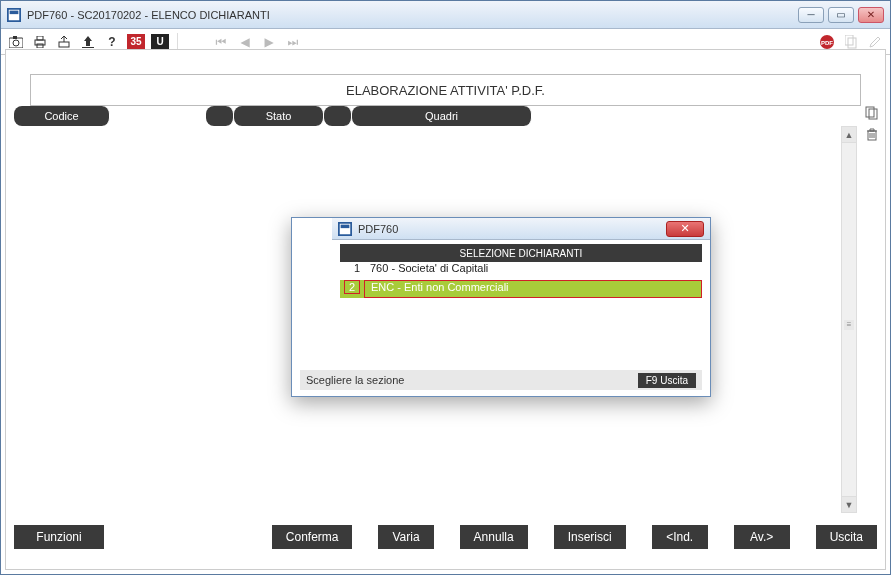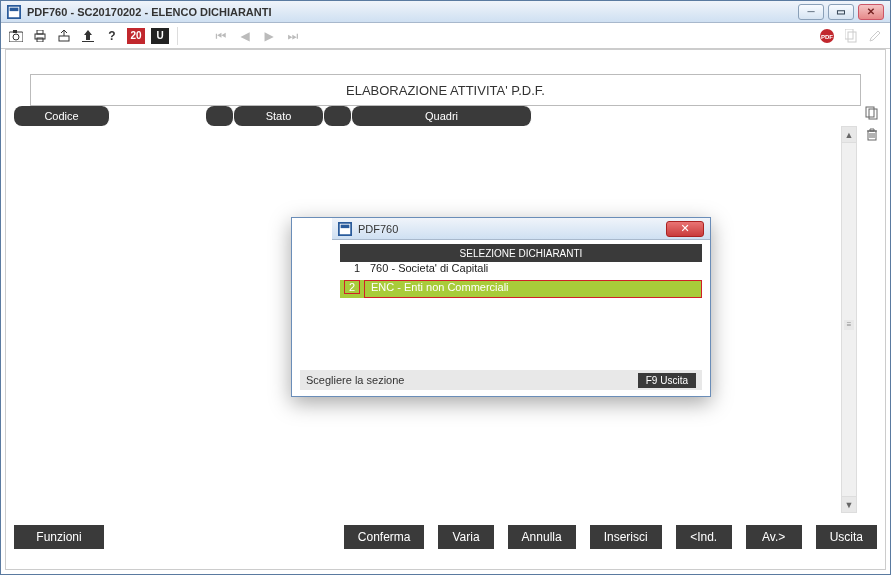--- a/index.html
+++ b/index.html
@@ -1,20 +1,20 @@
 <!DOCTYPE html>
 <html><head>
 <meta charset="utf-8">
 <style>
   * { box-sizing: border-box; margin: 0; padding: 0; font-family: Arial, sans-serif; }
   body { background: #d4d0c8; width: 891px; height: 575px; overflow: hidden; position: relative; }
 
   
   .window { width: 891px; height: 575px; border: 1px solid #5a7aa0; background: #fff; position: relative; }
-  .titlebar { height: 22px; background: linear-gradient(#f0f4fa, #cfe0f2); display: flex; align-items: center; padding: 4px 6px; border-bottom: 1px solid #a8b8cc; font-size: 11px; color: #333; font-weight: bold; }
+  .titlebar { height: 28px; background: linear-gradient(#f0f4fa, #cfe0f2); display: flex; align-items: center; padding: 4px 6px; border-bottom: 1px solid #a8b8cc; font-size: 11px; color: #333; }
   .titlebar .ticon { width: 14px; height: 14px; margin-right: 6px; }
   .titlebar .spacer { flex: 1; }
   .winbtns { display: flex; gap: 4px; }
   .winbtn { width: 26px; height: 16px; border: 1px solid #8aa0b8; border-radius: 3px; background: linear-gradient(#f8fbff,#d6e4f2); display:flex; align-items:center; justify-content:center; font-size:10px; color:#345; cursor:pointer; }
   .winbtn.close { background: linear-gradient(#f5c4c4,#e68a8a); border-color:#c56; color:#722; }
 
   
   .toolbar { height: 26px; background: #fff; border-bottom: 1px solid #ccc; display:flex; align-items:center; padding: 0 6px; gap:6px; }
   .tbtn { width: 18px; height: 18px; display:flex; align-items:center; justify-content:center; font-size:12px; color:#333; cursor:pointer; }
   .tbadge24 { background:#c1272d; color:#fff; font-weight:bold; font-size:10px; width:18px; height:16px; display:flex; align-items:center; justify-content:center; }
@@ -41,21 +41,21 @@
 
   .side-icons { position:absolute; top:56px; right:6px; display:flex; flex-direction:column; gap:4px; font-size:14px; color:#555; }
   .side-icons span { cursor:pointer; }
 
   .vscroll { position:absolute; right:28px; top:76px; bottom:56px; width:16px; background:#f0f0f0; border:1px solid #ddd; }
   .vscroll .arrow { height:16px; display:flex; align-items:center; justify-content:center; font-size:9px; color:#666; background:#e8e8e8; border-bottom:1px solid #ddd; }
   .vscroll .arrow.dn { position:absolute; bottom:0; left:0; right:0; border-top:1px solid #ddd; border-bottom:none; }
   .vscroll .mid { position:absolute; top:50%; left:2px; right:2px; height:10px; background:#e8e8e8; font-size:8px; text-align:center; color:#888; }
 
   
-  .bottombar { position:absolute; bottom:20px; left:8px; right:8px; display:flex; gap:14px; align-items:center; }
+  .bottombar { position:absolute; bottom:20px; left:8px; right:8px; display:flex; gap:26px; align-items:center; }
   .btn { background:#3a3a3a; color:#fff; font-size:12px; height:24px; display:flex; align-items:center; justify-content:center; padding:0 14px; cursor:pointer; }
   .btn.funzioni { width:90px; padding:0; }
   .bottombar .gap { flex:1; }
   .btn.small { width:56px; padding:0; }
 
   
   .dialog { position:absolute; left:290px; top:216px; width:420px; height:180px; background:#fff; border:1px solid #6a8db8; box-shadow: 0 6px 20px rgba(0,0,0,.35); padding-left: 40px; }
   .dlg-title { height:22px; background: linear-gradient(#f0f4fa,#cfe0f2); display:flex; align-items:center; padding:0 6px; font-size:11px; color:#333; border-bottom:1px solid #a8b8cc; }
   .dlg-title .ticon { width:14px; height:14px; margin-right:6px; }
   .dlg-title .spacer { flex:1; }
@@ -118,21 +118,21 @@
           <path d="M6 0 L6 6 M3 3 L6 0 L9 3" fill="none" stroke="#333"></path>
         </svg>
       </div>
     <div class="tbtn">
         <svg width="12" height="12" viewBox="0 0 12 12">
           <path d="M6 0 L10 5 L8 5 L8 10 L4 10 L4 5 L2 5 Z" fill="#333"></path>
           <rect x="0" y="11" width="12" height="1" fill="#333"></rect>
         </svg>
       </div>
     <div class="tbtn" style="font-weight:bold;">?</div>
-    <div class="tbadge24">20</div>
+    <div class="tbadge24">35</div>
     <div class="tbadgeU">U</div>
     <div class="tsep"></div>
     <div style="width:20px"></div>
     <div class="tbtn" style="color:#bbb;">⏮</div>
     <div class="tbtn" style="color:#bbb;">◀</div>
     <div class="tbtn" style="color:#bbb;">▶</div>
     <div class="tbtn" style="color:#bbb;">⏭</div>
     <div class="right">
       <div class="tbtn pdfico">
           <svg width="16" height="16" viewBox="0 0 16 16">

